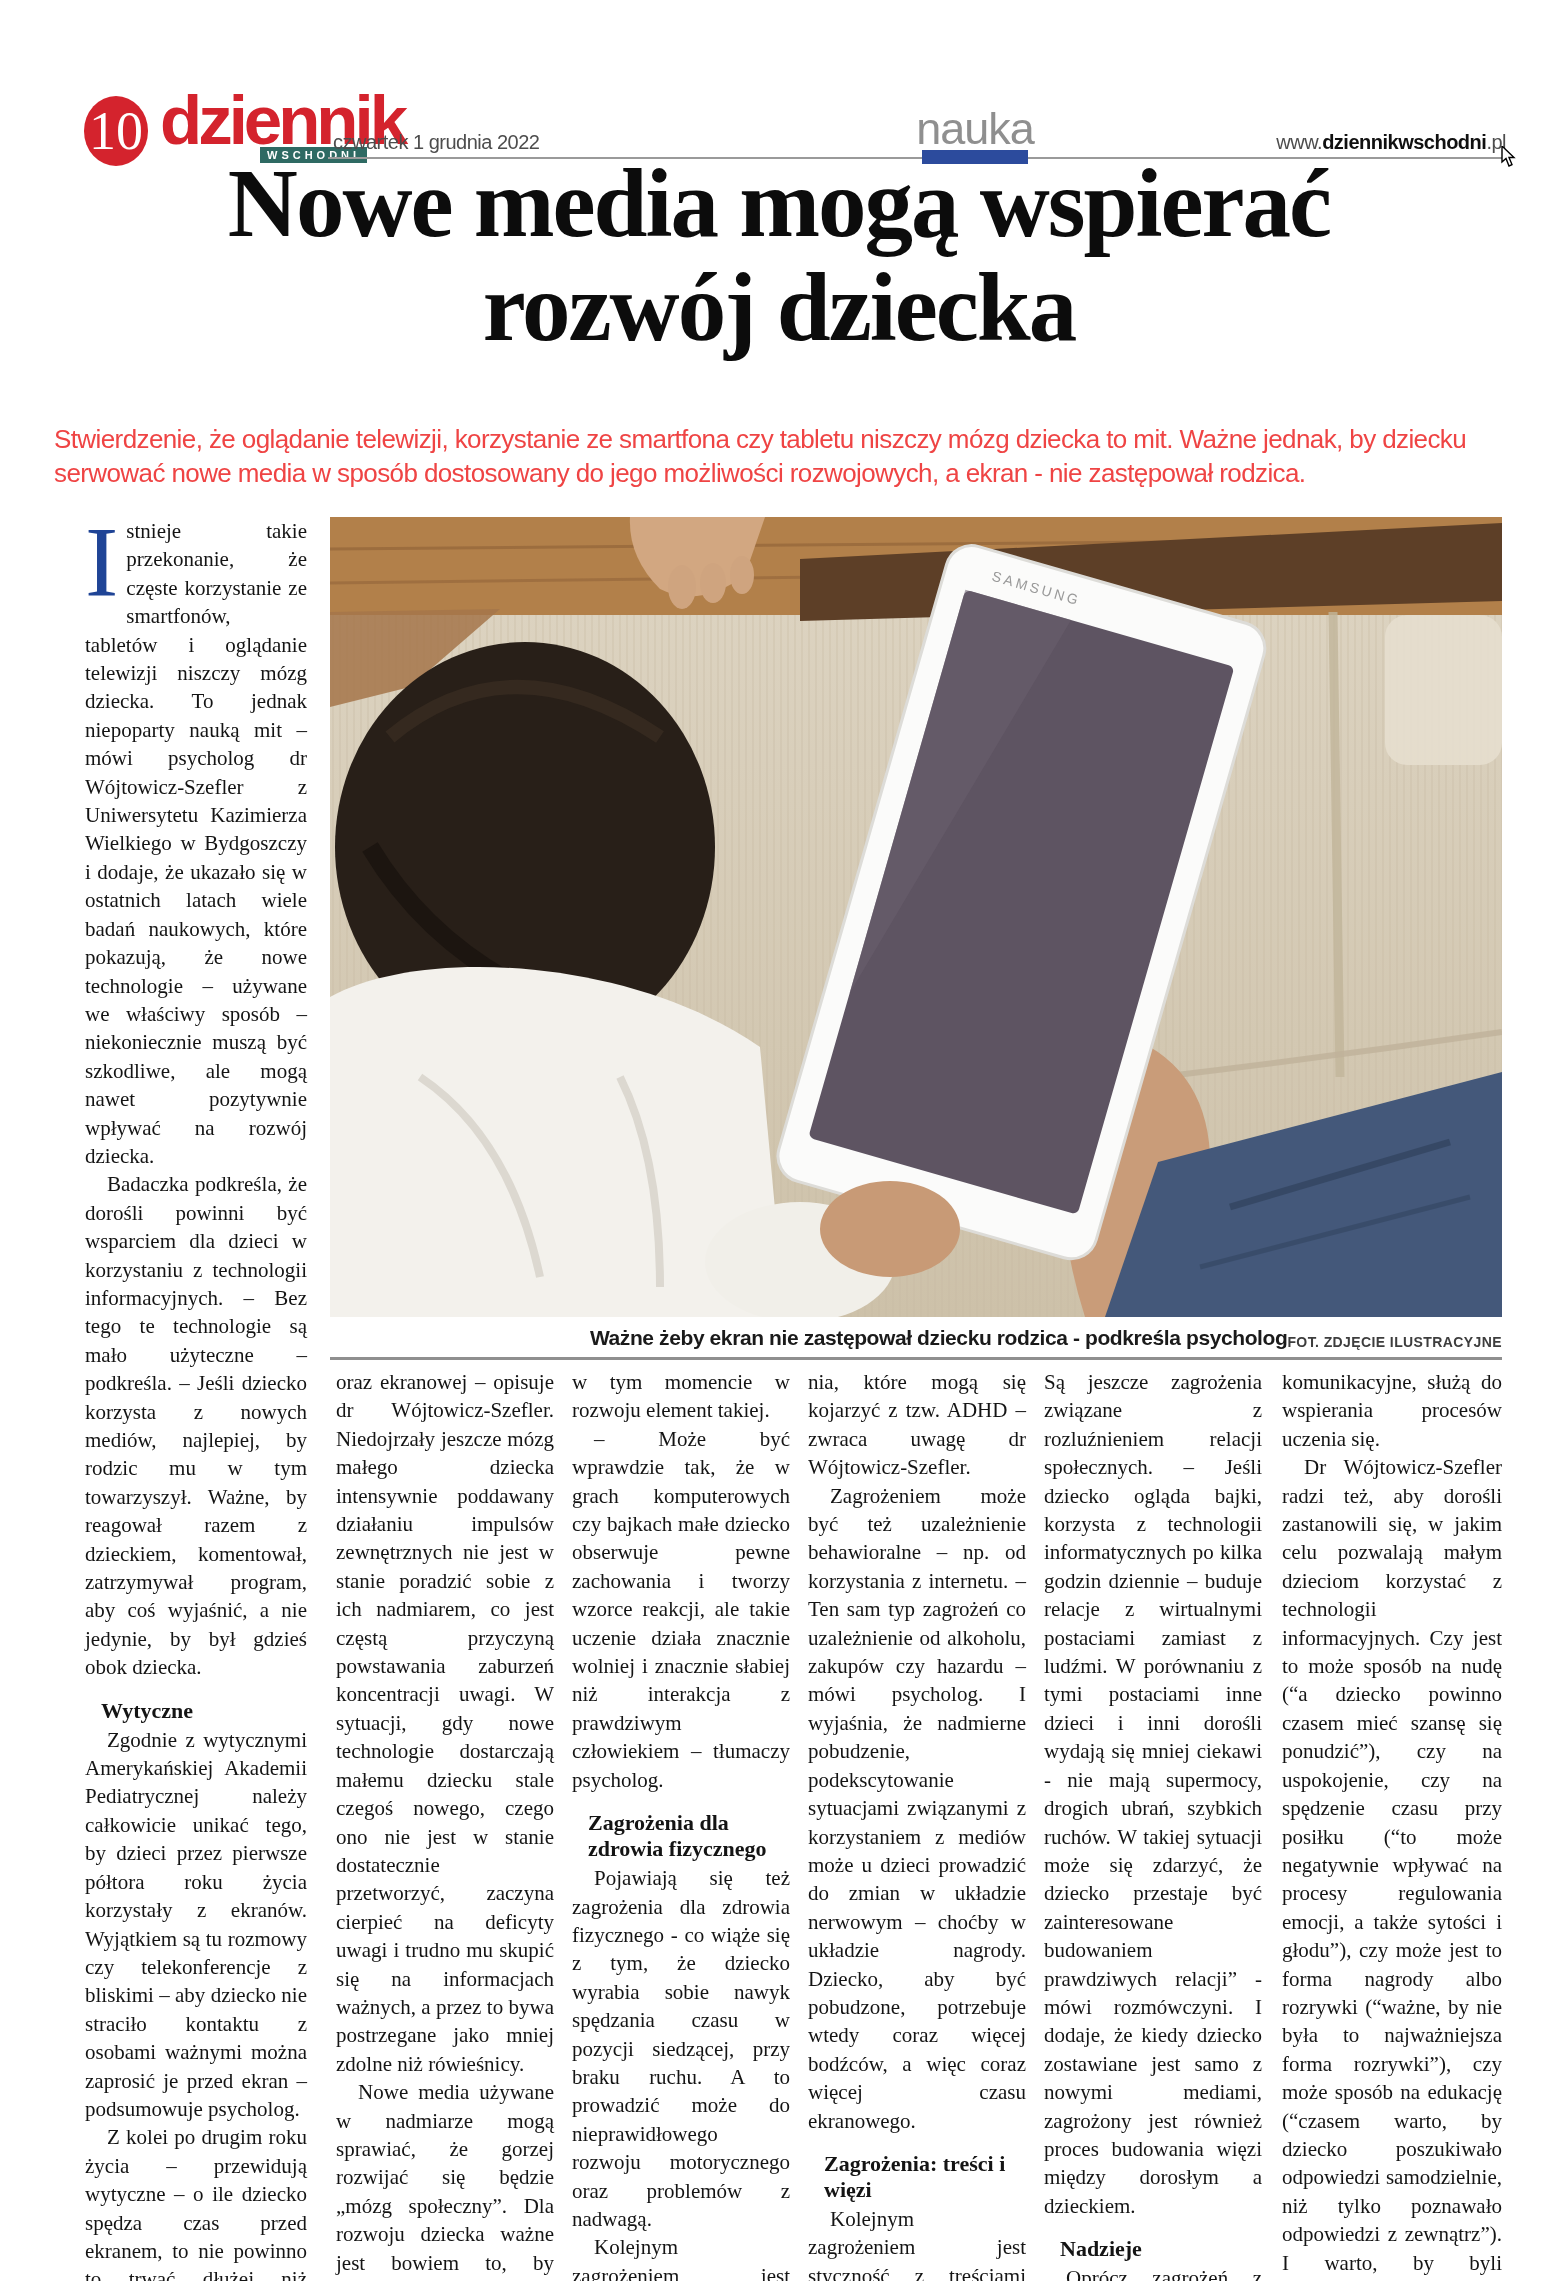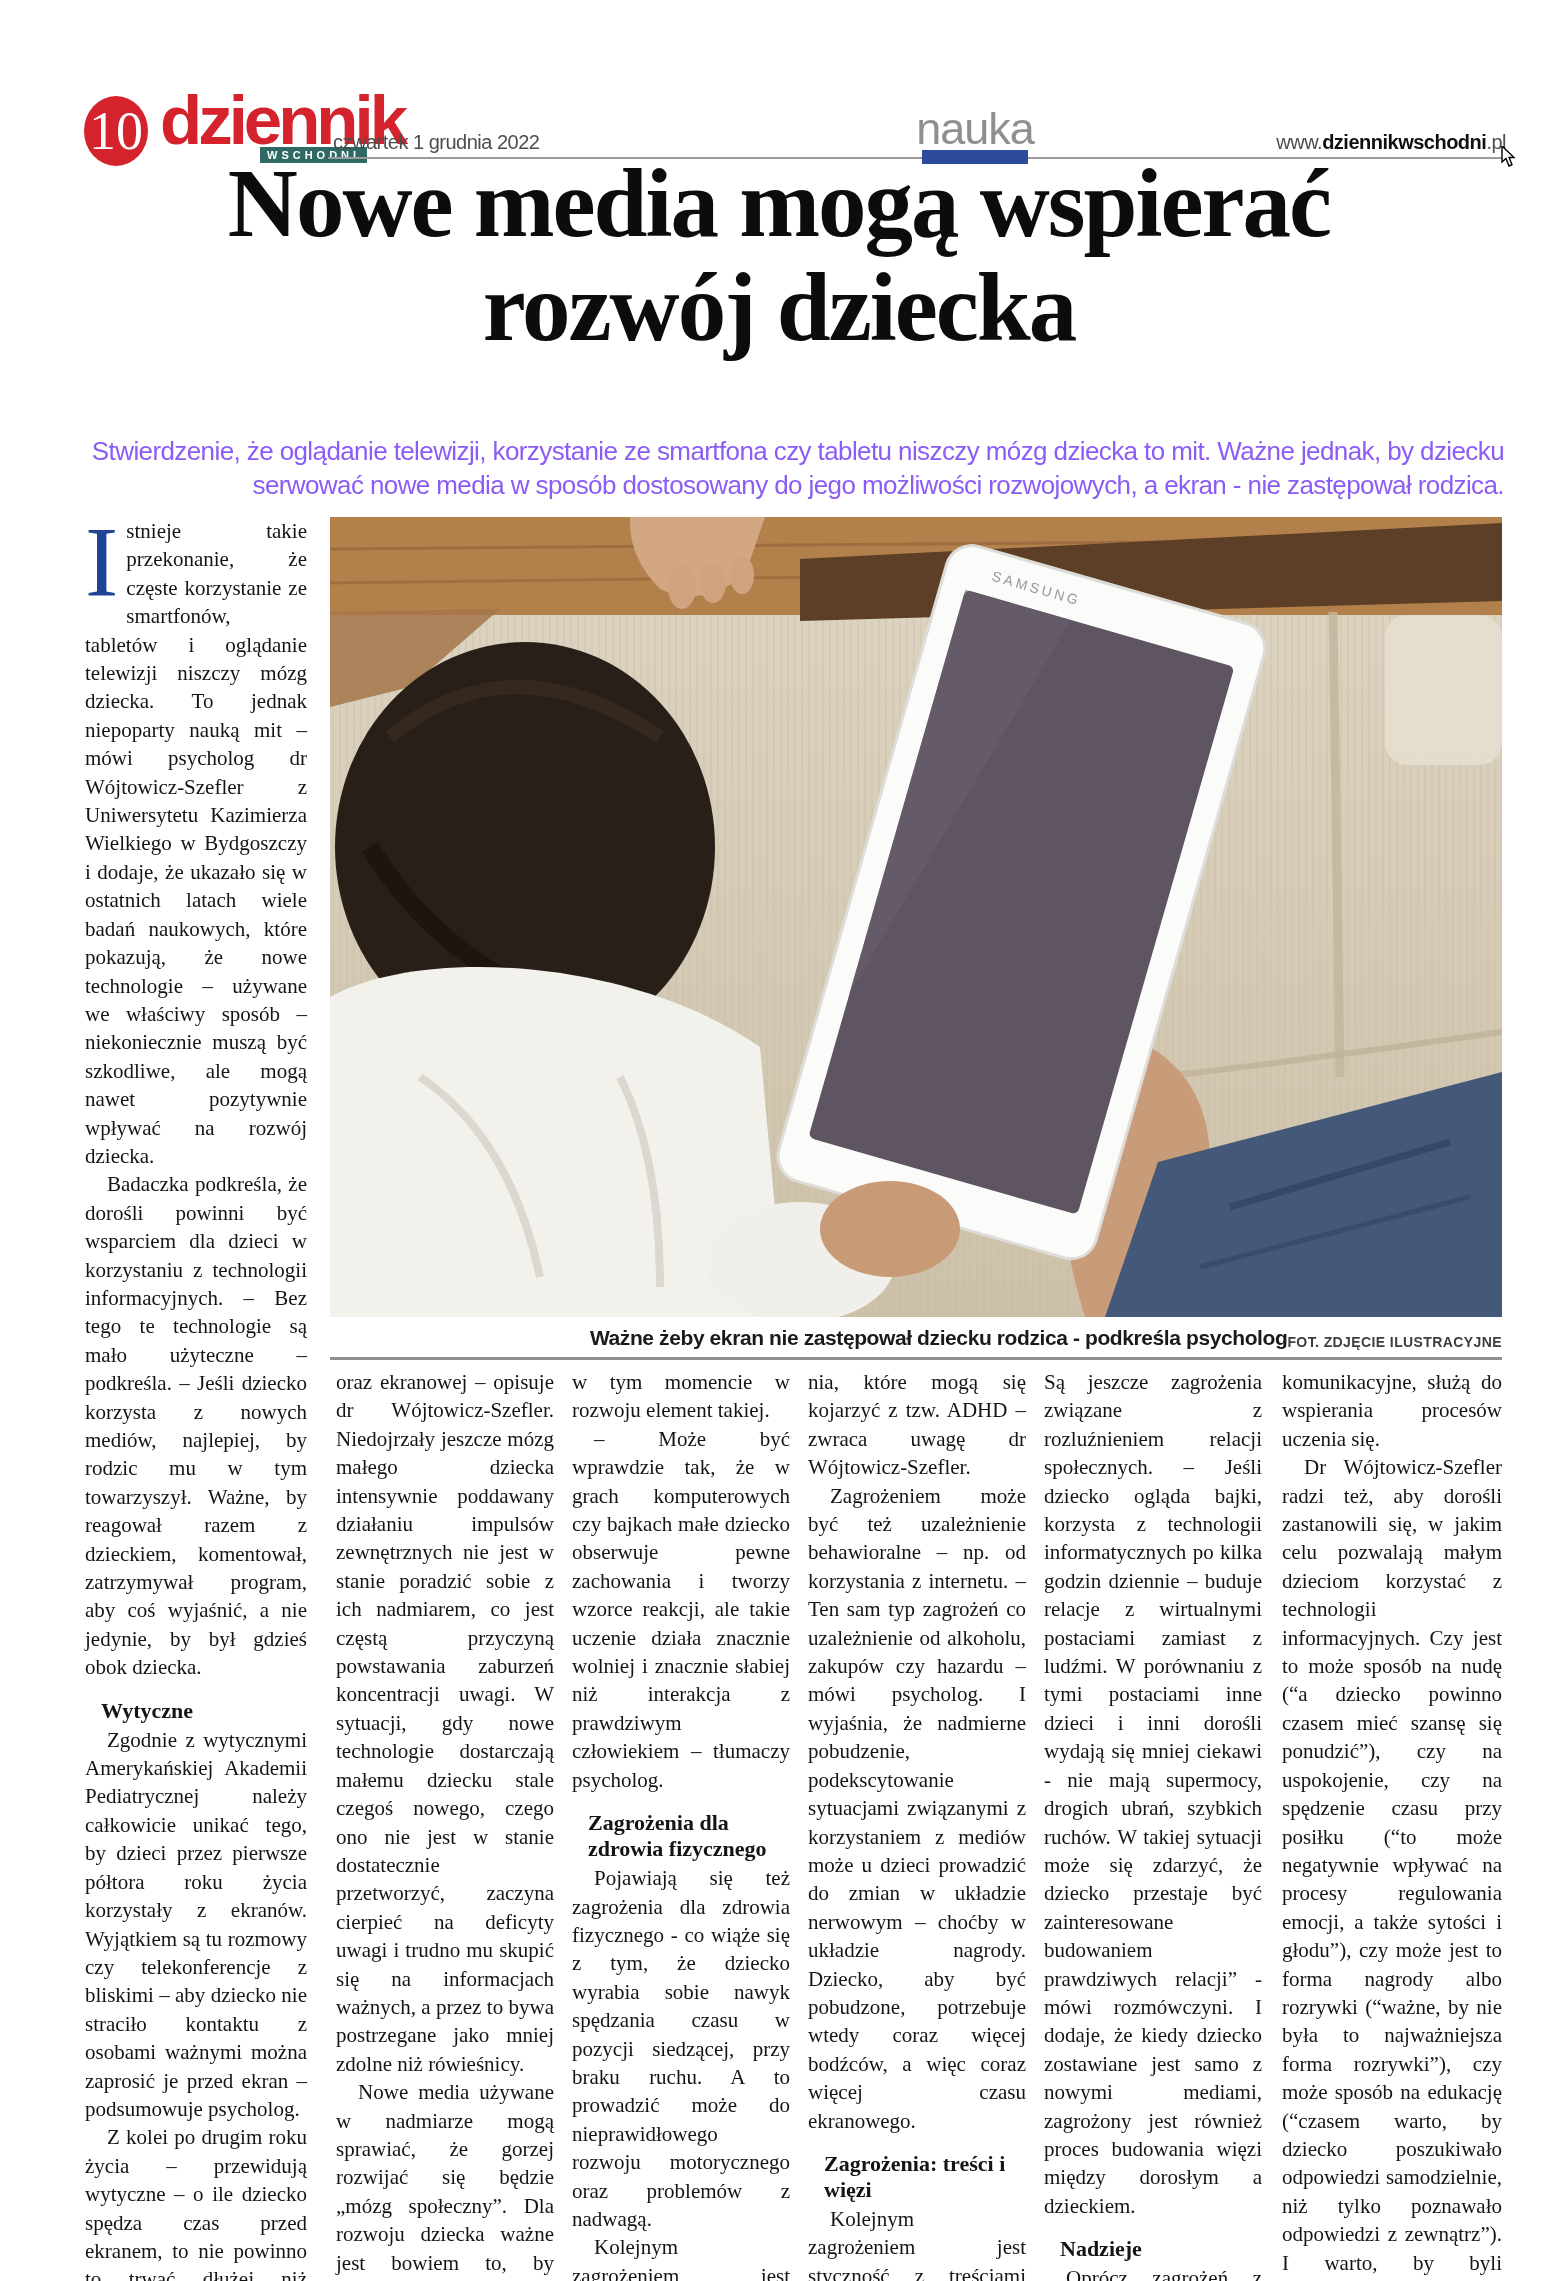--- a/index.html
+++ b/index.html
@@ -21,23 +21,23 @@
         font-family:"Liberation Sans",sans-serif;font-size:45px;letter-spacing:-1px;color:#8f8f8f;}
   .head-rule{position:absolute;left:328px;top:157px;width:1182px;height:2px;background:#9a9a9a;}
   .blue-bar{position:absolute;left:922px;top:150px;width:106px;height:14px;background:#2c4b9d;}
   .site{position:absolute;left:1120px;top:131px;width:386px;text-align:right;
         font-family:"Liberation Sans",sans-serif;font-size:20px;letter-spacing:-0.5px;color:#4d4d4d;}
   .site b{color:#101010;}
   .cursor{position:absolute;left:1501px;top:146px;}
   
   .headline{position:absolute;left:0;top:152px;width:1558px;text-align:center;
             font-weight:bold;font-size:97px;line-height:104px;letter-spacing:-2px;color:#0c0c0c;}
-  .lead{position:absolute;left:54px;top:434px;width:1450px;text-align:right;
+  .lead{position:absolute;left:54px;top:422px;width:1450px;text-align:left;
         font-family:"Liberation Sans",sans-serif;font-size:26px;line-height:34px;
-        letter-spacing:-0.6px;color:#8b5cf6;}
+        letter-spacing:-0.6px;color:#ef4444;}
   
   .photo{position:absolute;left:330px;top:517px;width:1172px;height:800px;overflow:hidden;}
   .caption-row{position:absolute;left:330px;top:1326px;width:1172px;display:flex;
                justify-content:flex-end;align-items:flex-end;}
   .caption{font-family:"Liberation Sans",sans-serif;font-weight:bold;font-size:21px;
            letter-spacing:-0.4px;color:#1a1a1a;}
   .credit{font-family:"Liberation Sans",sans-serif;font-weight:bold;font-size:14px;
           letter-spacing:0.4px;color:#3d3d3d;}
   .caption-rule{position:absolute;left:330px;top:1357px;width:1172px;height:3px;background:#8f8f8f;}
   

